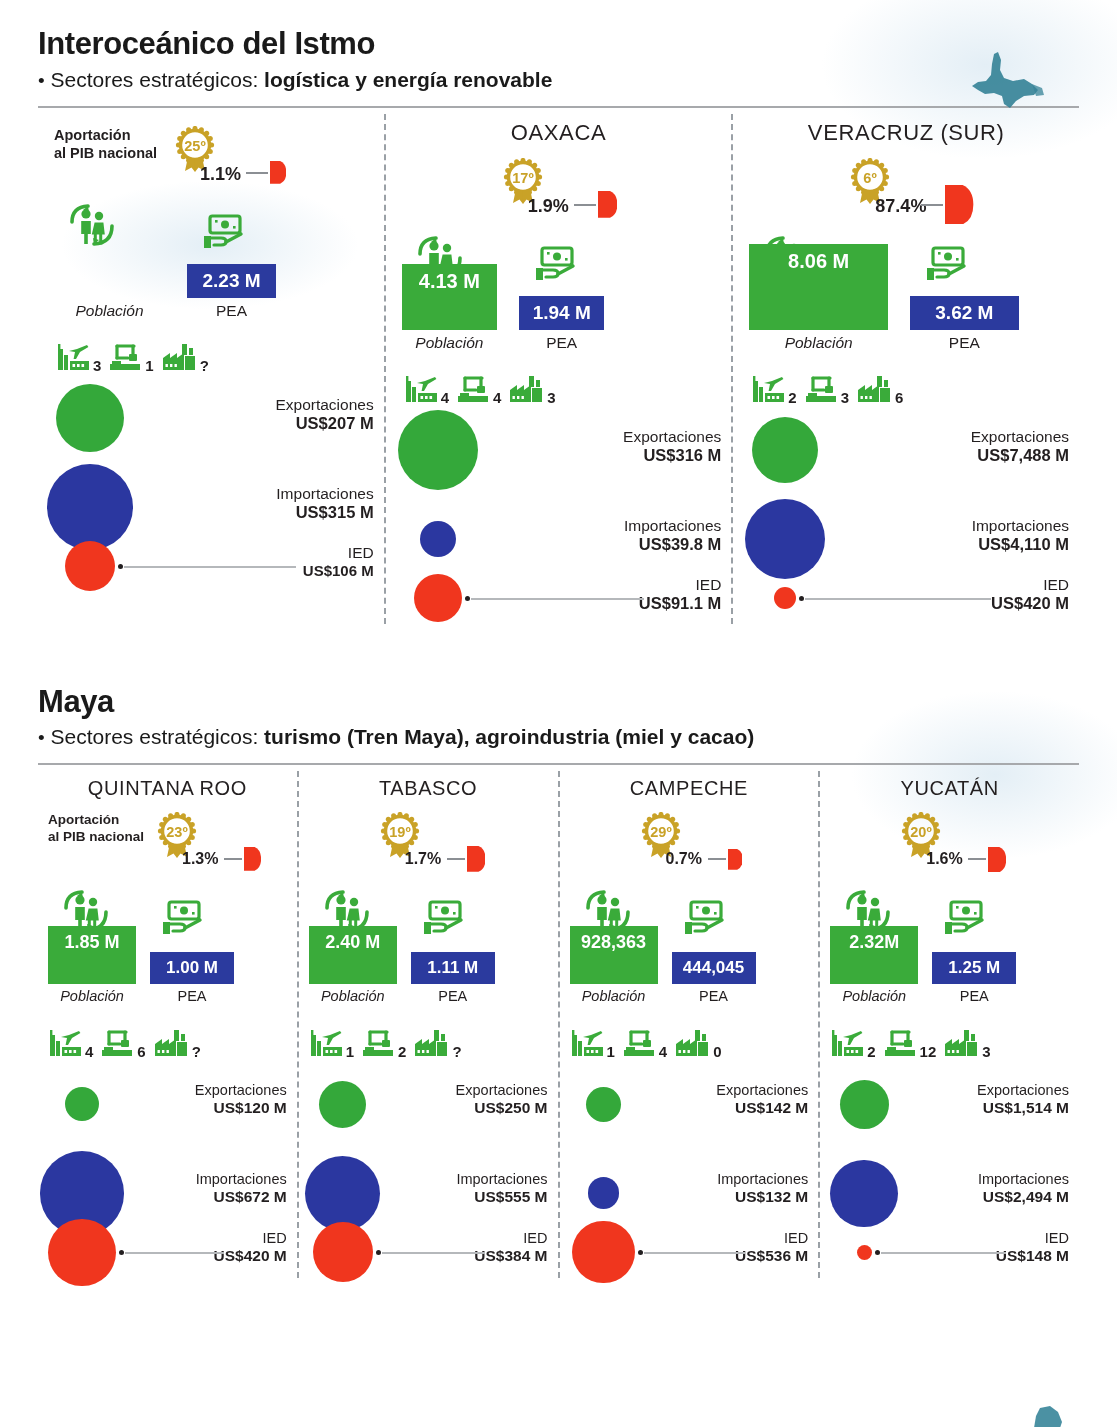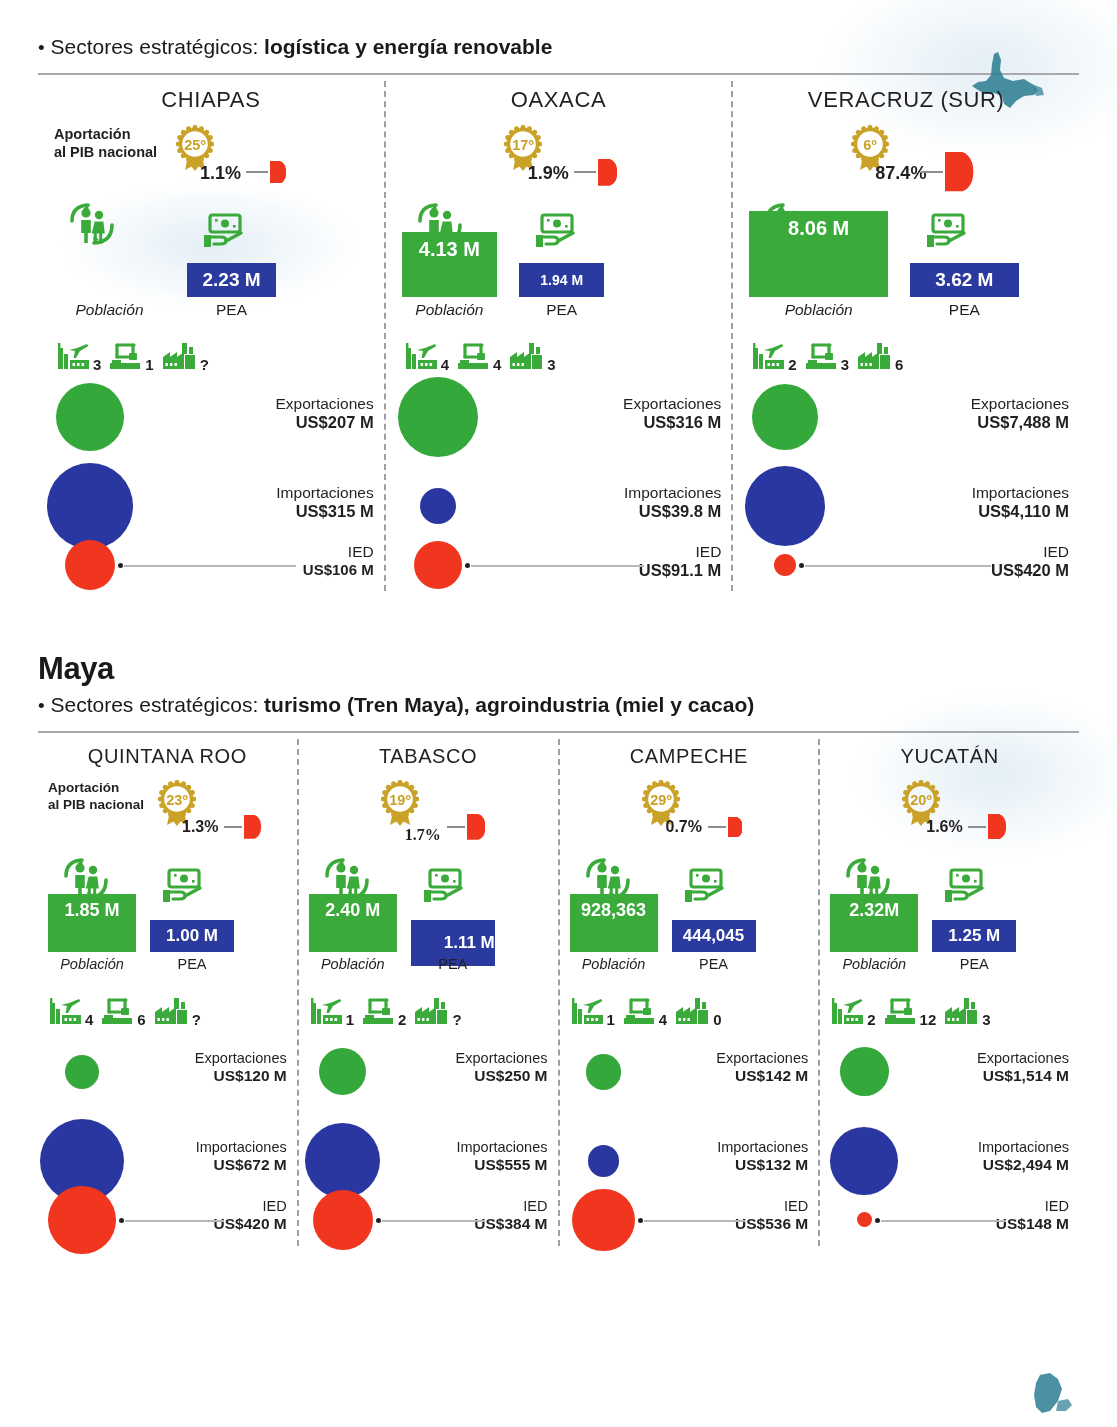--- a/index.html
+++ b/index.html
@@ -189,36 +189,36 @@
 <body>
 
 <div class="page">
 
   <div class="wash" style="left:820px; top:-30px; width:330px; height:190px;"></div>
   <div class="wash" style="left:850px; top:690px; width:290px; height:170px;"></div>
   <div class="wash" style="left:60px; top:180px; width:300px; height:130px;"></div>
 
   <div class="region" id="region-0" style="padding-top:28px;">
     <div class="region-header">
+      <h1 class="region-title">Interoceánico del Istmo</h1>
       <p class="region-sub">
         <span class="bullet">•</span>
         <span class="light">Sectores estratégicos:</span>
         <span class="bold">logística y energía renovable</span>
       </p>
     </div>
 
     <svg class="map-deco" style="left:958px; top:48px;" width="90" height="75" viewBox="0 0 90 75">
       <path d="M36 6 L40 4 L43 12 L42 22 L46 30 L55 33 L66 31 L74 36 L80 42 L76 47 L66 48 L58 53 L52 60 L46 56 L44 48 L36 45 L27 46 L20 42 L14 38 L20 34 L28 33 L33 27 L34 16 Z" fill="#2e7e93" opacity="0.92"></path>
       <path d="M74 36 L84 40 L86 47 L78 48 Z" fill="#2e7e93" opacity="0.75"></path>
     </svg>
 
     <div class="rule"></div>
     <div class="cols" id="cols-0">
         <div class="col">
-          <div class="col-title">CHIAPAS</div>
           <div class="pib-row">
             <div class="pib-label"><span>Aportación</span><br>
                      <span>al PIB nacional</span></div>
             <div class="pib-medal" style="left: 128px; top: 6px;"><svg width="46" height="50" viewBox="0 0 46 50">
     <g fill="none" stroke="#c9a227" stroke-width="3.4">
       <circle cx="23" cy="19" r="14.5"></circle>
     </g>
     <g fill="#c9a227">
       <circle cx="39.6" cy="19.0" r="2.5"></circle>
                   <circle cx="38.3" cy="25.4" r="2.5"></circle>
@@ -399,21 +399,21 @@
             </div>
             <div class="money-icon" style="left: 139.43px; top: 10px;"><svg width="50" height="46" viewBox="0 0 50 46">
     <rect x="11" y="4" width="30" height="17" rx="2.4" fill="none" stroke="#3aab3a" stroke-width="3.2"></rect>
     <circle cx="26" cy="12.5" r="4" fill="#3aab3a"></circle>
     <rect x="16" y="8" width="2.6" height="2.6" fill="#3aab3a"></rect>
     <rect x="34" y="14" width="2.6" height="2.6" fill="#3aab3a"></rect>
     <path d="M8 26 L22 26 Q27 26 27 29.5 Q27 33 22 33 L15 33" stroke="#3aab3a" stroke-width="3.2" fill="none" stroke-linecap="round"></path>
     <path d="M27 30 L42 22" stroke="#3aab3a" stroke-width="3.4" fill="none" stroke-linecap="round"></path>
     <path d="M5 24 L12 24 L12 36 L5 36 Z" fill="#3aab3a"></path>
   </svg></div>
-            <div class="pea-box" style="left: 127.43px; width: 85.16px; height: 34px; top: 62px; font-size: 14px; text-align: right;">
+            <div class="pea-box" style="left: 127.43px; width: 85.16px; height: 34px; top: 62px; font-size: 19px; text-align: right;">
               <span>1.94 M</span>
             </div>
             <div class="axis-labels" style="top: 100px; font-size: 15.5px;">
               <span class="pop-lab" style="margin-left:10px; width:95.43px; text-align:center;">Población</span>
      <span class="pea-lab" style="margin-left:22px; width:85.16px; text-align:center;">PEA</span>
             </div>
           </div>
           <div class="infra">
             <div class="infra-item">
               <span><svg width="34" height="30" viewBox="0 0 34 30">
@@ -801,21 +801,21 @@
                   <circle cx="16.6" cy="3.7" r="2.5"></circle>
                   <circle cx="23.0" cy="2.4" r="2.5"></circle>
                   <circle cx="29.4" cy="3.7" r="2.5"></circle>
                   <circle cx="34.7" cy="7.3" r="2.5"></circle>
                   <circle cx="38.3" cy="12.6" r="2.5"></circle>
       <path d="M16 31 L13 45 L19.5 41.5 L23 46 L24 33 Z"></path>
       <path d="M30 31 L33 45 L26.5 41.5 L23 46 L22 33 Z"></path>
     </g>
     <text x="23" y="25" text-anchor="middle" font-family="Liberation Sans, sans-serif" font-size="14.5" font-weight="700" fill="#c9a227">19º</text>
   </svg></div>
-            <div class="pib-pct" style="left: 100px; top: 52px; font-size: 16px; font-family: Liberation Serif, serif;">1.7%</div>
+            <div class="pib-pct" style="left: 100px; top: 44px; font-size: 16px;">1.7%</div>
             <div class="pib-dash" style="left: 142px; top: 52px; width: 18px;"></div>
             <div class="pib-wedge" style="left: 162px; top: 40.08px;"><svg width="18.6048" height="25.84" viewBox="0 0 18.6048 25.84">
     <path d="M0 0 L11.534976 0 Q18.6048 3.1008 18.6048 12.92 Q18.6048 22.7392 11.534976 25.84 L0 25.84 Z" fill="#f0361e"></path>
   </svg></div>
           </div>
           <div class="pop-area">
             <div class="people-icon" style="left: 16px;"><svg width="52" height="46" viewBox="0 0 52 46">
     <path d="M6 20 Q6 5 22 4" stroke="#3aab3a" stroke-width="3.6" fill="none" stroke-linecap="round"></path>
     <path d="M46 24 Q46 41 28 42" stroke="#3aab3a" stroke-width="3.6" fill="none" stroke-linecap="round"></path>
     <path d="M22 4 L17 8 L23 10 Z" fill="#3aab3a"></path>
@@ -832,21 +832,21 @@
             </div>
             <div class="money-icon" style="left: 114px; top: 10px;"><svg width="50" height="46" viewBox="0 0 50 46">
     <rect x="11" y="4" width="30" height="17" rx="2.4" fill="none" stroke="#3aab3a" stroke-width="3.2"></rect>
     <circle cx="26" cy="12.5" r="4" fill="#3aab3a"></circle>
     <rect x="16" y="8" width="2.6" height="2.6" fill="#3aab3a"></rect>
     <rect x="34" y="14" width="2.6" height="2.6" fill="#3aab3a"></rect>
     <path d="M8 26 L22 26 Q27 26 27 29.5 Q27 33 22 33 L15 33" stroke="#3aab3a" stroke-width="3.2" fill="none" stroke-linecap="round"></path>
     <path d="M27 30 L42 22" stroke="#3aab3a" stroke-width="3.4" fill="none" stroke-linecap="round"></path>
     <path d="M5 24 L12 24 L12 36 L5 36 Z" fill="#3aab3a"></path>
   </svg></div>
-            <div class="pea-box" style="left: 106px; width: 84px; height: 46px; top: 64px; font-size: 17px; justify-content: flex-end;">
+            <div class="pea-box" style="left: 106px; width: 84px; height: 32px; top: 64px; font-size: 17px;">
               <span>1.11 M</span>
             </div>
             <div class="axis-labels" style="top: 100px; font-size: 14.5px;">
               <span class="pop-lab" style="margin-left:4px; width:88px; text-align:center;">Población</span>
      <span class="pea-lab" style="margin-left:14px; width:84px; text-align:center;">PEA</span>
             </div>
           </div>
           <div class="infra" style="padding-left: 4px;">
             <div class="infra-item">
               <span><svg width="34" height="30" viewBox="0 0 34 30">

